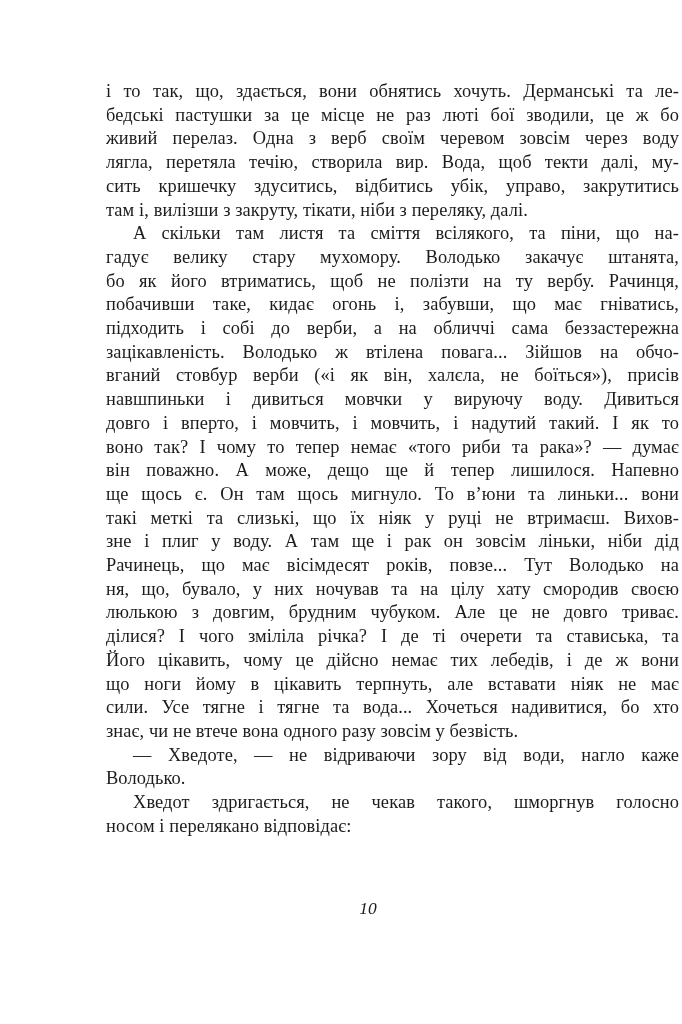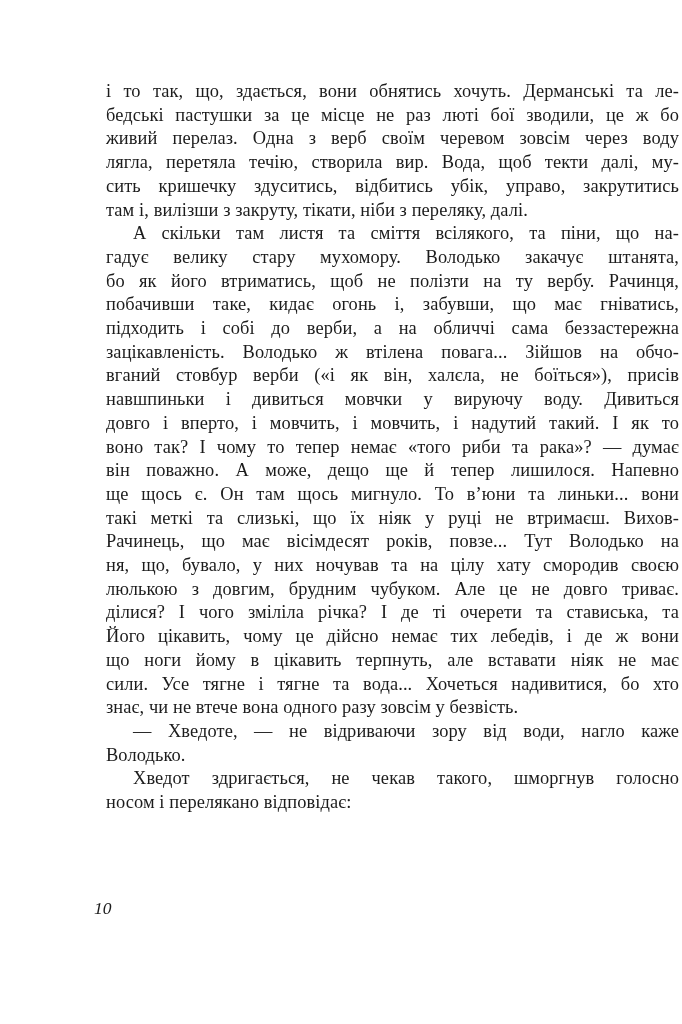--- a/index.html
+++ b/index.html
@@ -39,21 +39,21 @@
     text-align-last: left;
   }
   .line.indent {
     text-indent: 27px;
   }
   .page-number {
     position: absolute;
     left: 94px;
     top: 896px;
     width: 548px;
-    text-align: left;
+    text-align: center;
     font-style: italic;
     font-size: 17.5px;
     line-height: 24px;
     color: #1c1c1c;
   }
 </style>
 </head>
 <body>
 
 <div class="page">
@@ -70,20 +70,21 @@
       <div class="line">побачивши таке, кидає огонь і, забувши, що має гніватись,</div>
       <div class="line">підходить і собі до верби, а на обличчі сама беззастережна</div>
       <div class="line">зацікавленість. Володько ж втілена повага... Зійшов на обчо-</div>
       <div class="line">вганий стовбур верби («і як він, халєла, не боїться»), присів</div>
       <div class="line">навшпиньки і дивиться мовчки у вируючу воду. Дивиться</div>
       <div class="line">довго і вперто, і мовчить, і мовчить, і надутий такий. І як то</div>
       <div class="line">воно так? І чому то тепер немає «того риби та рака»? — думає</div>
       <div class="line">він поважно. А може, дещо ще й тепер лишилося. Напевно</div>
       <div class="line">ще щось є. Он там щось мигнуло. То в’юни та линьки... вони</div>
       <div class="line">такі меткі та слизькі, що їх ніяк у руці не втримаєш. Вихов-</div>
+      <div class="line">зне і плиг у воду. А там ще і рак он зовсім ліньки, ніби дід</div>
       <div class="line">Рачинець, що має вісімдесят років, повзе... Тут Володько на</div>
       <div class="line">ня, що, бувало, у них ночував та на цілу хату смородив своєю</div>
       <div class="line">люлькою з довгим, брудним чубуком. Але це не довго триває.</div>
       <div class="line">ділися? І чого зміліла річка? І де ті очерети та стависька, та</div>
       <div class="line">Його цікавить, чому це дійсно немає тих лебедів, і де ж вони</div>
       <div class="line">що ноги йому в цікавить терпнуть, але вставати ніяк не має</div>
       <div class="line">сили. Усе тягне і тягне та вода... Хочеться надивитися, бо хто</div>
       <div class="line par-end">знає, чи не втече вона одного разу зовсім у безвість.</div>
       <div class="line indent">— Хведоте, — не відриваючи зору від води, нагло каже</div>
       <div class="line par-end">Володько.</div>

